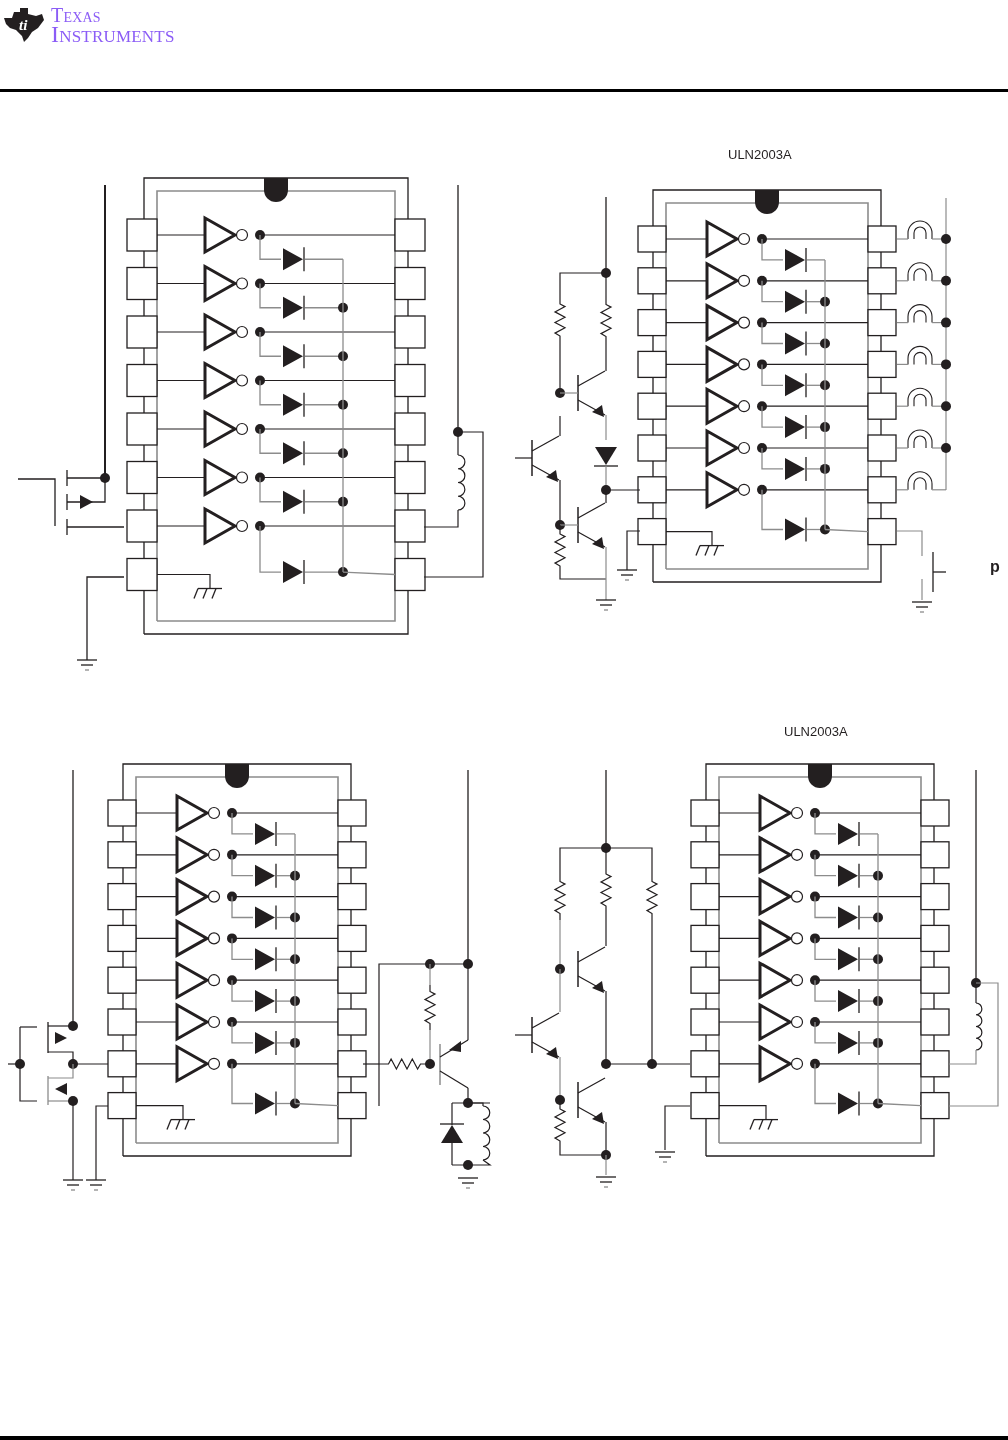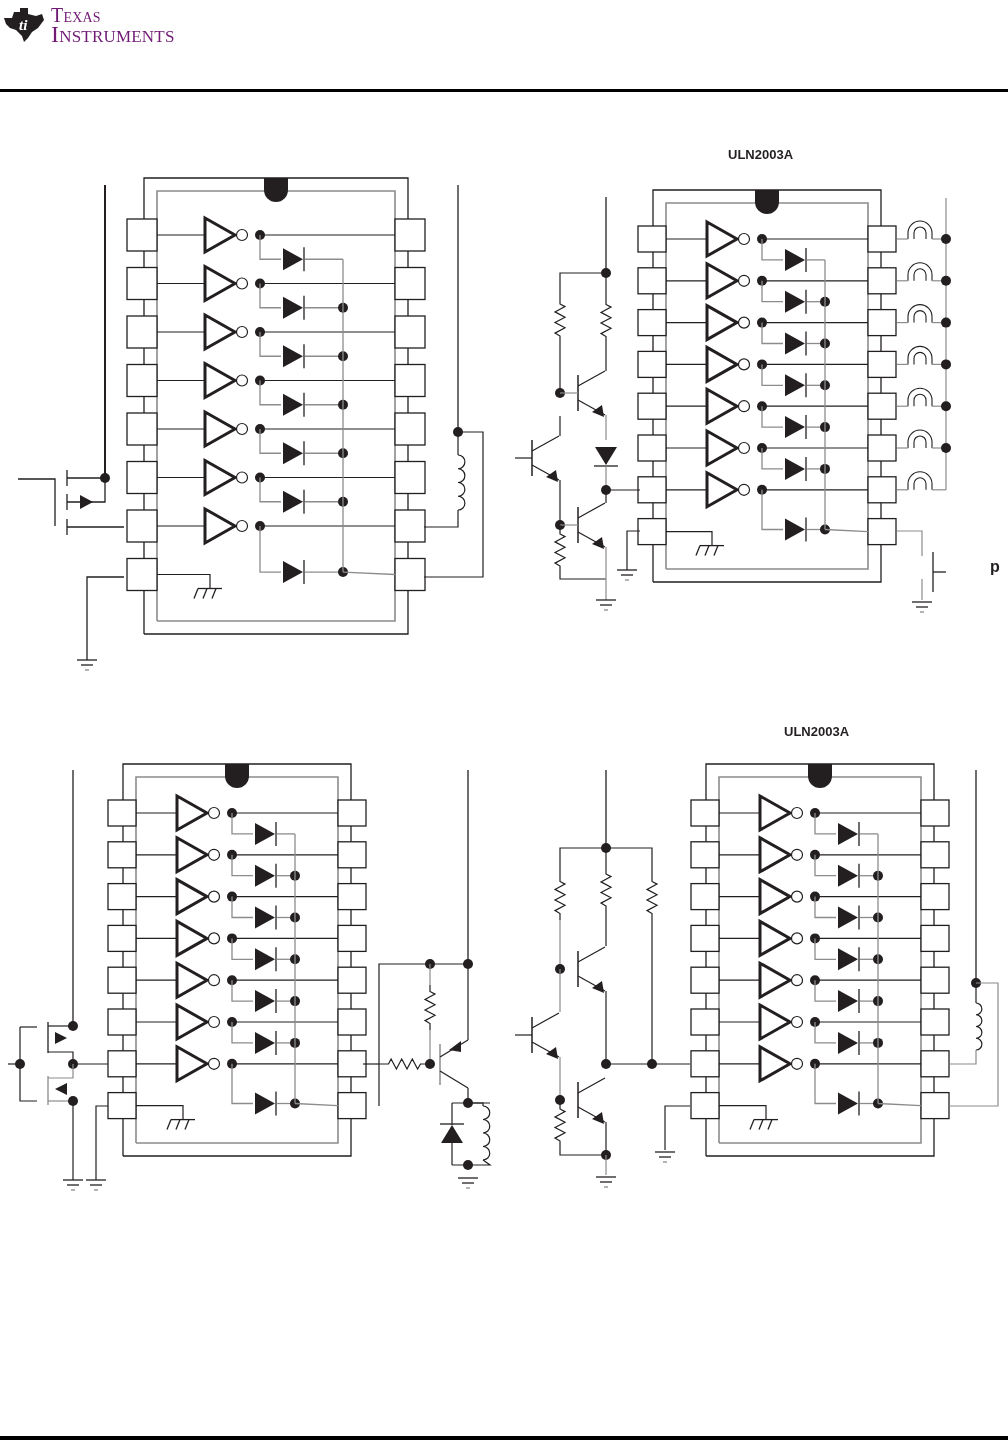--- a/index.html
+++ b/index.html
@@ -1,27 +1,27 @@
 <!DOCTYPE html>
 <html><head>
 <meta charset="utf-8">
 <style>
   html, body { margin: 0; padding: 0; background: #ffffff; }
   body { width: 1008px; height: 1440px; position: relative; overflow: hidden;
          font-family: "Liberation Sans", sans-serif; color: #231f20; }
   .header { position: absolute; left: 0; top: 0; width: 820px; height: 92px; }
   .logo { position: absolute; left: 2px; top: 6px; display: flex; align-items: flex-start; }
   .logo-mark { width: 44px; height: 38px; }
-  .logo-text { margin-left: 5px; font-family: "Liberation Serif", serif; color: #701a75;
+  .logo-text { margin-left: 5px; font-family: "Liberation Serif", serif; color: #8b5cf6;
                line-height: 19px; letter-spacing: 0.2px; }
   .logo-text .l1 { font-size: 20px; display: block; font-variant: small-caps; }
   .logo-text .l2 { font-size: 24px; display: block; font-variant: small-caps; }
   .rule-top { position: absolute; left: 0; top: 89px; width: 1008px; height: 3px; background: #000; }
   .rule-bottom { position: absolute; left: 0; top: 1436px; width: 1008px; height: 4px; background: #000; }
-  .chip-label { position: absolute; font-weight: bold; font-size: 13px; font-family: "Liberation Sans", sans-serif; }
+  .chip-label { position: absolute; font-weight: normal; font-size: 13px; font-family: "Liberation Sans", sans-serif; }
   #lbl1 { left: 728px; top: 147px; }
   #lbl2 { left: 784px; top: 724px; }
   #stray { position: absolute; left: 990px; top: 558px; font-weight: bold; font-size: 16px; }
   svg#schem { position: absolute; left: 0; top: 0; }
 </style>
 </head>
 <body>
 
 <div class="header">
   <div class="logo">

